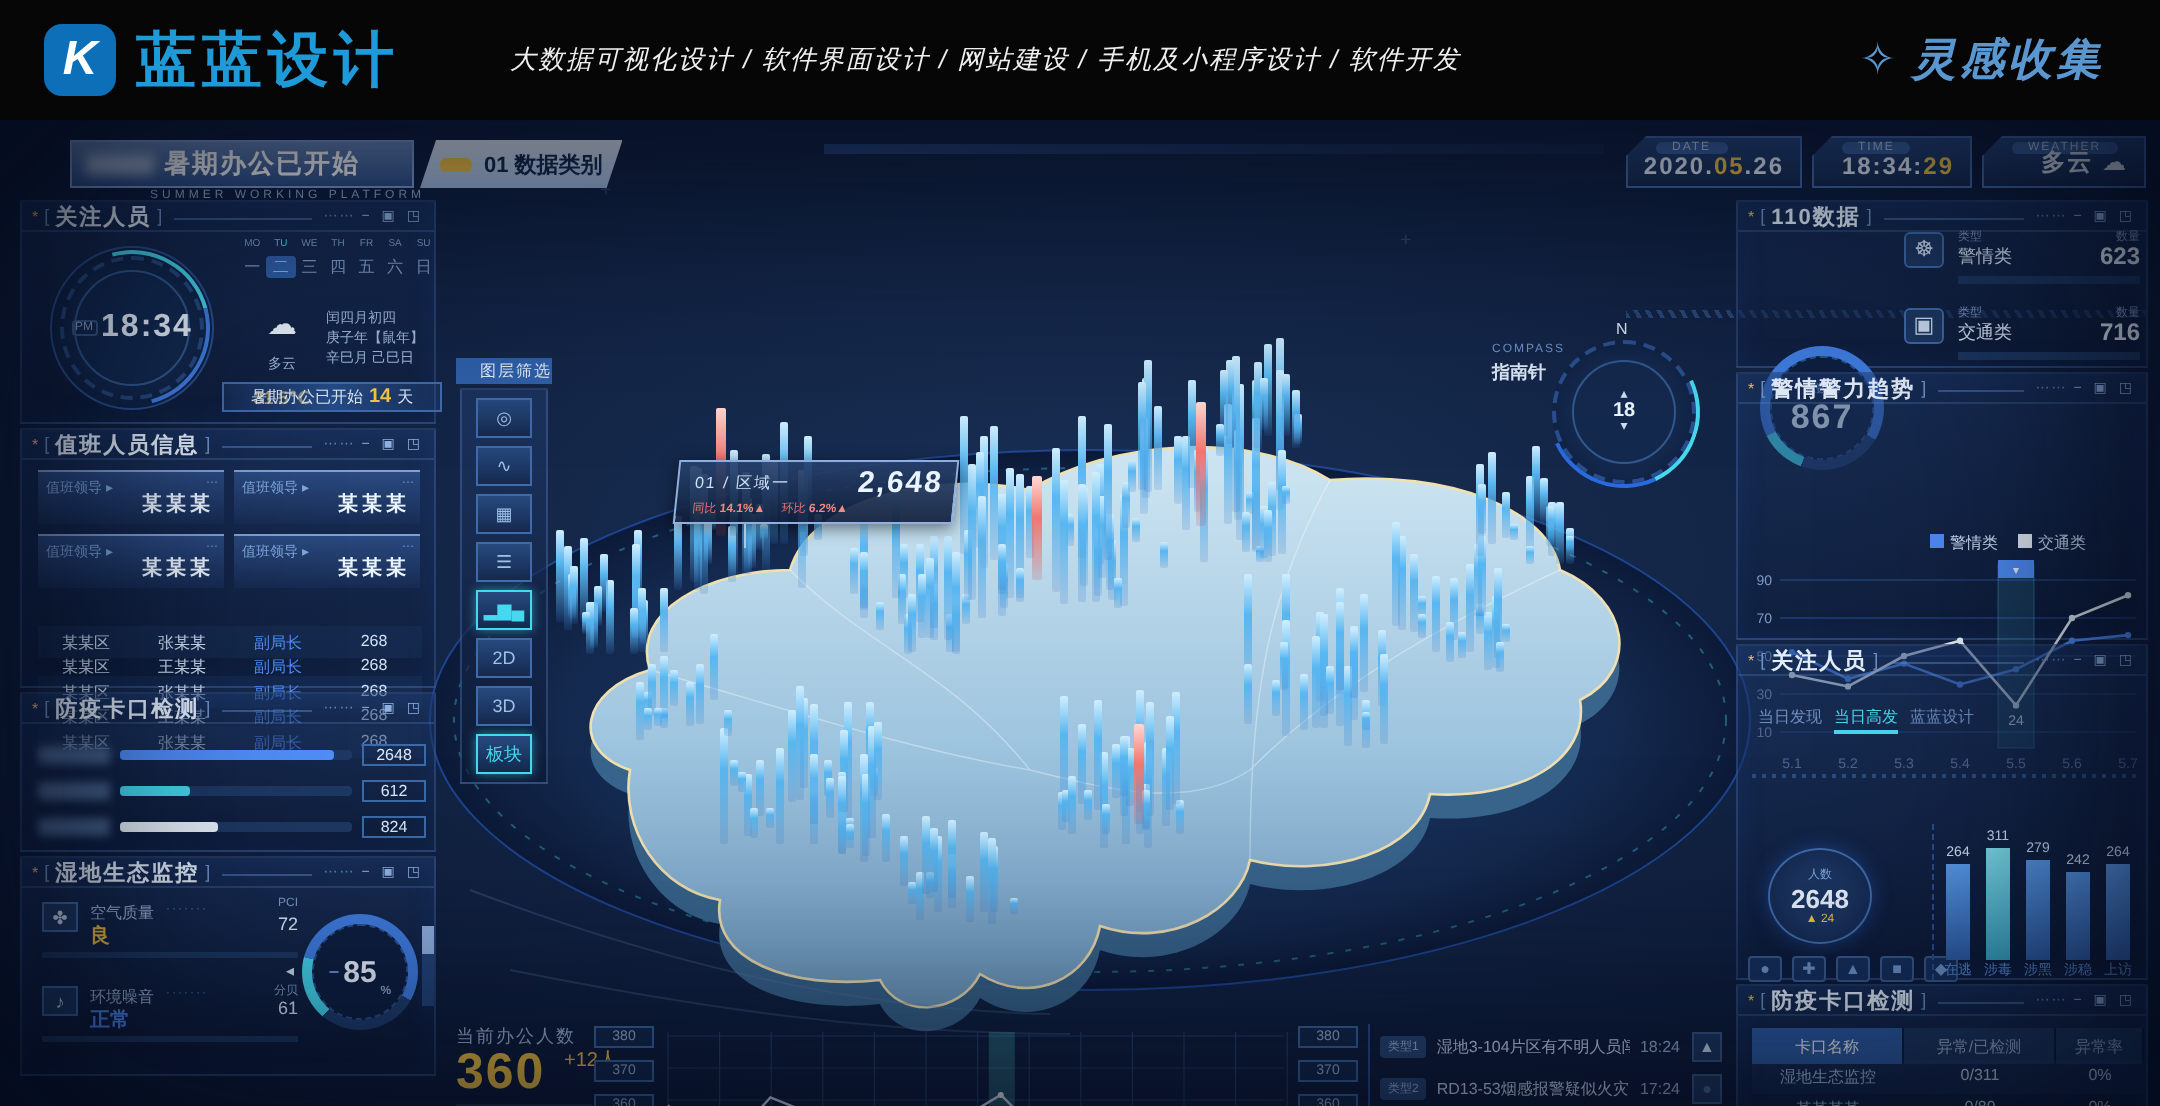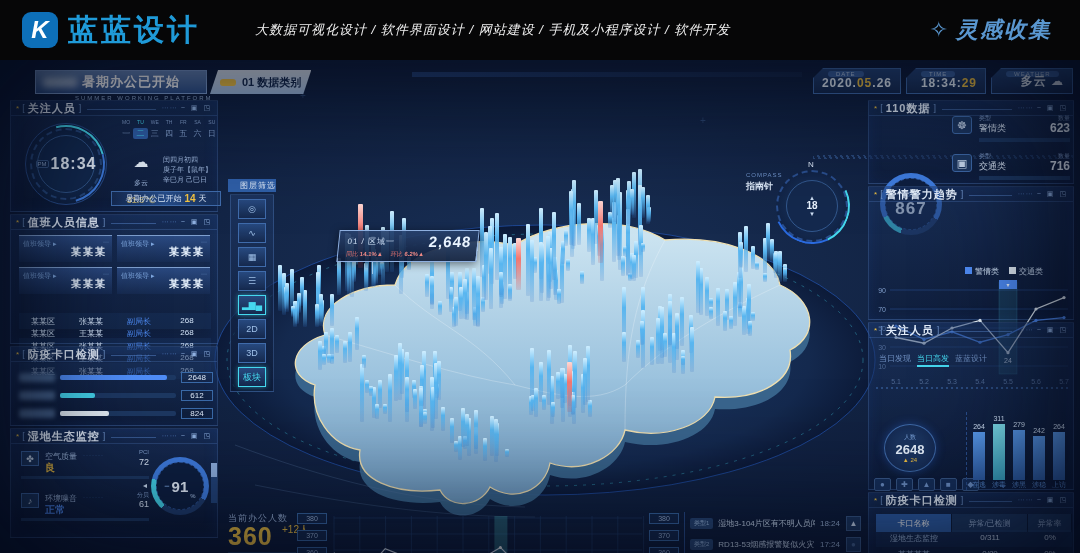--- a/index.html
+++ b/index.html
@@ -738,21 +738,21 @@
           <span class="tt">湿地生态监控</span>
           <span class="br">]</span>
           <span class="ln"></span>
           <span class="dt">⋯⋯</span>
           <span class="wi"><span>−</span> <span>▣</span> <span>◳</span></span>
         </div>
       <div id="eco-mets"></div>
       <div class="gauge">
         <div class="gv">
             <span class="gd">−</span>
-            <span>91</span>
+            <span>85</span>
             <span class="gu">%</span>
           </div>
       </div>
       <span class="garr" style="left:132px">◂</span>
       <span class="garr" style="left:201px">▸</span>
       <div class="gslide">
           <i></i>
         </div>
     <div class="met" style="top: 22px; height: 30px;">
           <span class="ic">✤</span>

